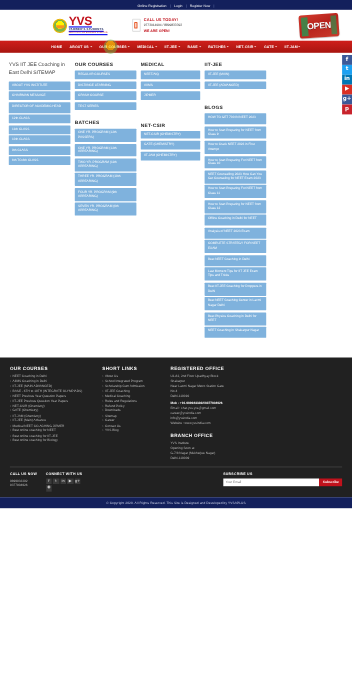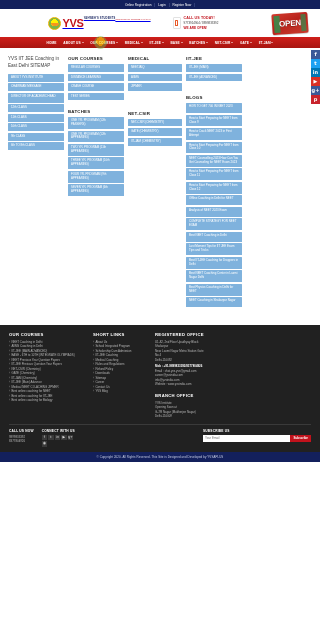--- a/index.html
+++ b/index.html
@@ -39,21 +39,21 @@
   .logo-mark {
     width:13px;height:13px;border-radius:50%;
     background:radial-gradient(circle at 50% 42%, #fff200 0 42%, #7ab648 43% 100%);
     border:0.6px solid #e8b100;
     position:relative;
   }
   .logo-mark:after{
     content:"";position:absolute;left:1.5px;right:1.5px;bottom:3px;height:3px;
     background:#f7941d;border-radius:0 0 6px 6px;
   }
-  .logo-text{ display:flex;flex-direction:row;line-height:1; }
+  .logo-text{ display:flex;flex-direction:column;line-height:1; }
   .logo-main{ font-size:11px;font-weight:bold;color:#c1121c;letter-spacing:-0.3px; }
   .logo-sub1{ font-size:2.6px;font-weight:bold;color:#13205c;letter-spacing:0.2px;margin-top:0.6px;}
   .logo-sub2{ font-size:2px;color:#c1121c;letter-spacing:0.1px;margin-top:0.5px;}
 
   .call-block{ display:flex;align-items:center;gap:3px;margin-left:22px; }
   .phone-icon{
     width:8px;height:12px;border:0.6px solid #e2e2e2;border-radius:1px;
     display:flex;align-items:center;justify-content:center;
   }
   .phone-icon .body{width:3px;height:6px;border:0.5px solid #e85b2a;border-radius:0.6px;}

